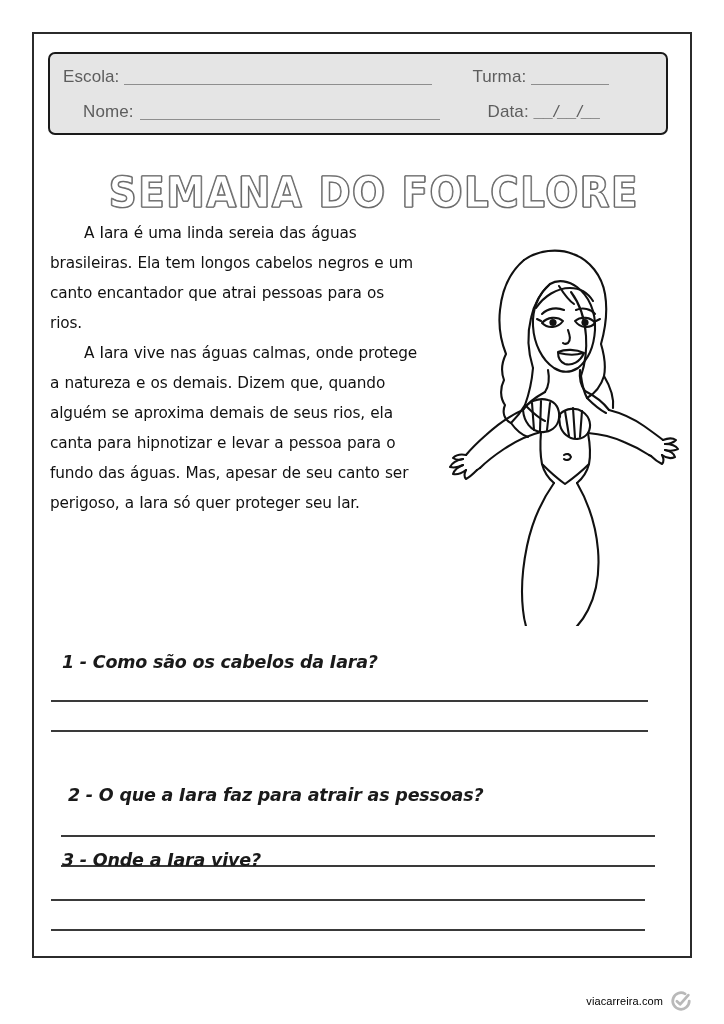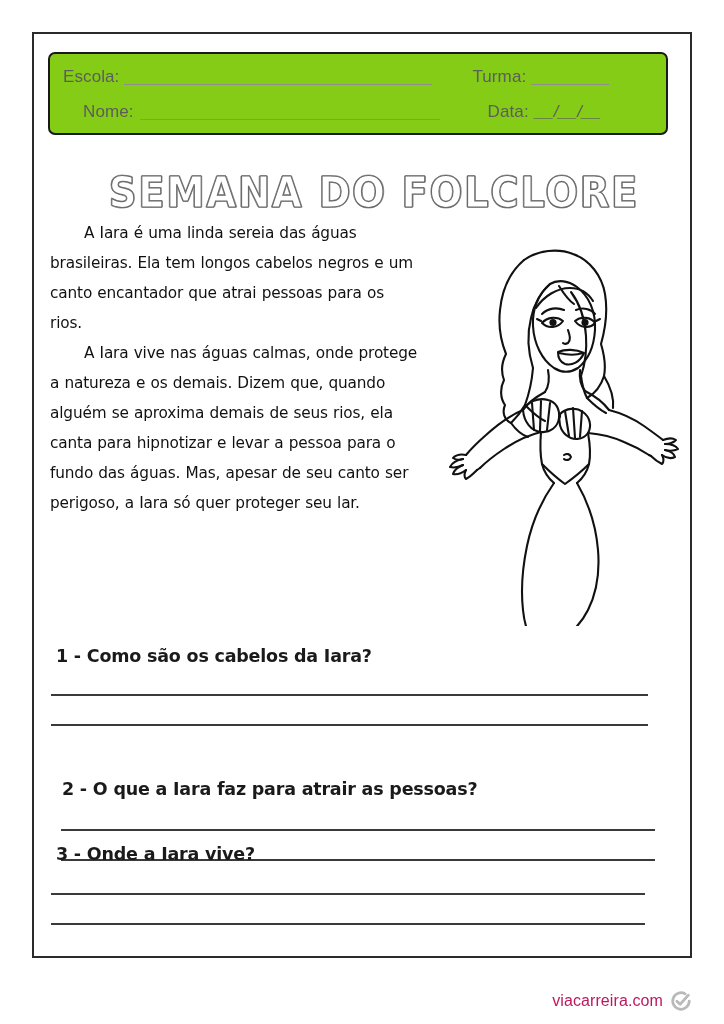--- a/index.html
+++ b/index.html
@@ -25,21 +25,21 @@
     background: #fff;
   }
 
   
   #id-box {
     position: absolute;
     left: 48px; top: 52px;
     width: 620px; height: 83px;
     border: 2px solid #1a1a1a;
     border-radius: 7px;
-    background: #84cc16;
+    background: #e5e5e5;
   }
   .id-row {
     position: absolute;
     left: 0; width: 100%;
     height: 36px;
     display: flex;
     align-items: center;
   }
   #id-row-1 { top: 5px; }
   #id-row-2 { top: 40px; padding-left: 20px; }
@@ -133,22 +133,23 @@
   #mermaid-illustration svg { display: block; width: 100%; height: 100%; }
 
   
   .question-block { position: absolute; width: 660px; }
   .question-text {
     font-family: "DejaVu Sans", sans-serif;
     font-size: 17.5px;
     font-weight: 700;
     color: #1a1a1a;
     letter-spacing: -0.2px;
-    margin: 6px;
+    margin: 12px;
     white-space: nowrap;
+    font-style: italic;
   }
   .answer-line {
     border-bottom: 2px solid #3a3a3a;
     height: 0;
   }
 
   #q1-block { left: 50px; top: 640px; }
   #q1-block .answer-line { width: 597px; }
   #q1-line-1 { margin-top: 28px; margin-left: 1px; }
   #q1-line-2 { margin-top: 28px; margin-left: 1px; }
@@ -166,22 +167,22 @@
   
   #footer-watermark {
     position: absolute;
     right: 32px; bottom: 12px;
     display: flex;
     align-items: center;
     gap: 7px;
   }
   #footer-site-name {
     font-family: "Liberation Sans", sans-serif;
-    font-size: 16px;
-    color: #be185d;
+    font-size: 11px;
+    color: #000000;
     letter-spacing: .1px;
     margin-left: 26px;
   }
   #footer-check-logo { width: 22px; height: 22px; display: block; }
 </style>
 </head>
 <body>
 
 <div id="page-border"></div>
 

